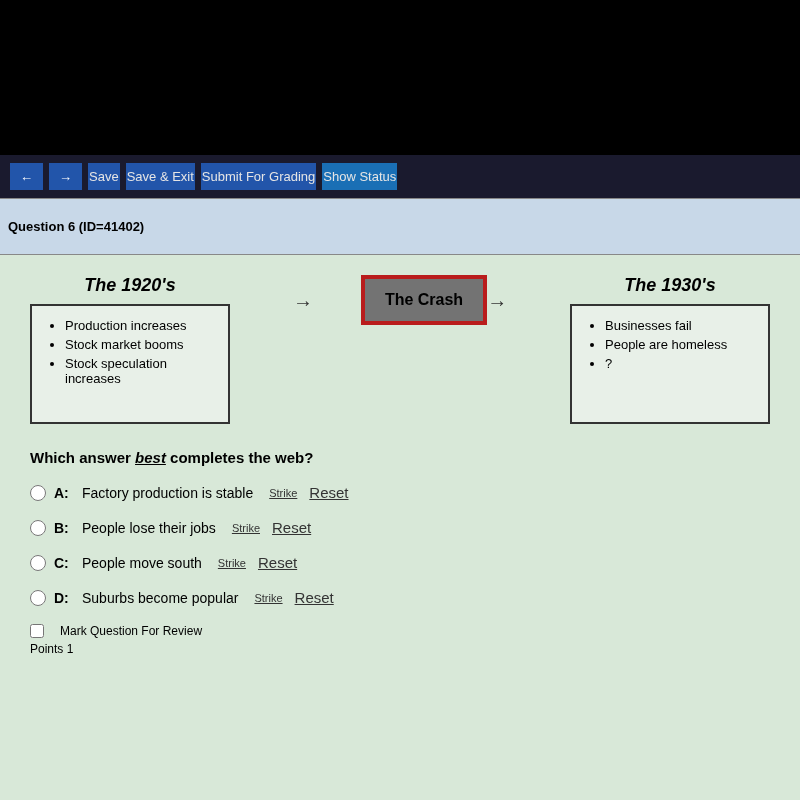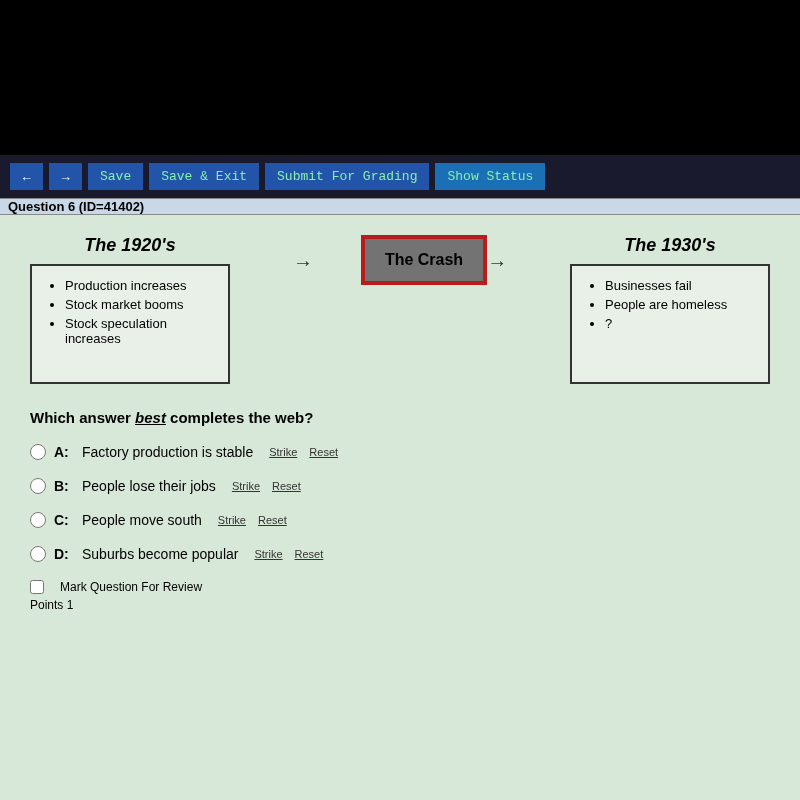--- a/index.html
+++ b/index.html
@@ -29,33 +29,32 @@
       background-color: #2255aa;
       color: white;
       border: none;
       padding: 6px 10px;
       cursor: pointer;
       font-size: 13px;
       font-weight: bold;
     }
     .toolbar-btn {
       background-color: #2255aa;
-      color: #86efac;
+      color: #e5e5e5;
       border: none;
-      padding: 6px 12px;
-      cursor: pointer;
-      font-size: 13px;
-      font-family: Liberation Mono, monospace;
+      padding: 6px 1px;
+      cursor: pointer;
+      font-size: 13px;
     }
     .toolbar-btn.highlight {
       background-color: #1a6fb5;
     }
     .question-header {
       background-color: #c8d8e8;
-      padding: 0 8px;
+      padding: 20px 8px;
       font-size: 13px;
       font-weight: bold;
       border-top: 1px solid #888;
       border-bottom: 1px solid #888;
     }
     .content-area {
       background-color: #d8e8d8;
       padding: 20px 30px;
       flex: 1;
     }
@@ -137,21 +136,21 @@
       margin-right: 8px;
     }
     .strike-link {
       font-size: 11px;
       text-decoration: underline;
       color: #333;
       cursor: pointer;
       margin-right: 4px;
     }
     .reset-link {
-      font-size: 11px;
+      font-size: 15px;
       text-decoration: underline;
       color: #333;
       cursor: pointer;
     }
     .mark-review {
       display: flex;
       align-items: center;
       gap: 16px;
       font-size: 12px;
       margin-top: 10px;

